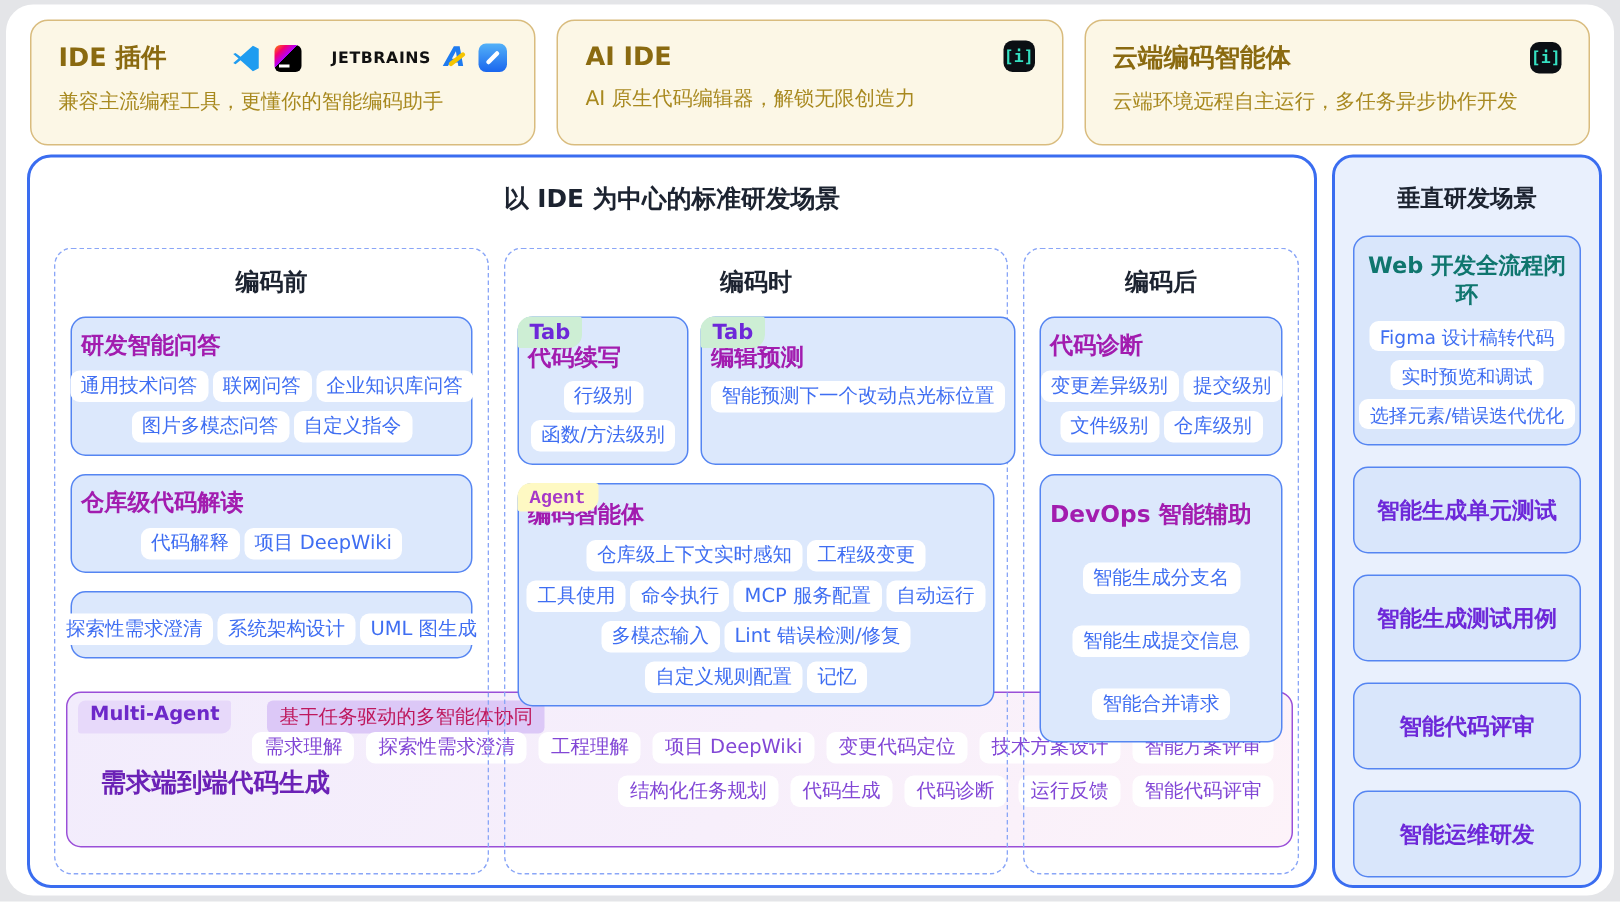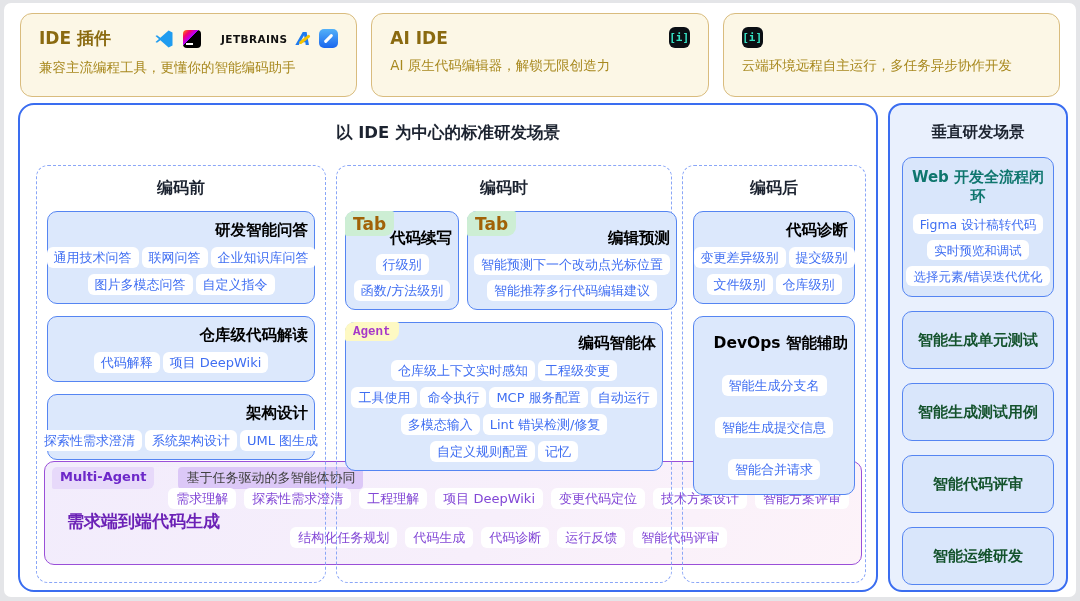--- a/index.html
+++ b/index.html
@@ -2,21 +2,21 @@
 <html><head>
 <meta charset="utf-8">
 <style>
   html,body{margin:0;padding:0;}
   body{
     width:1080px;height:601px;position:relative;
     background:#e4e5e8;
     font-family:"DejaVu Sans","Liberation Sans",sans-serif;
     overflow:hidden;
   }
-  .page{position:absolute;left:4px;top:3px;right:4px;bottom:4px;background:#ffffff;border-radius:7px;}
+  .page{position:absolute;left:4px;top:3px;right:4px;bottom:4px;background:#ffffff;border-radius:18px;}
 
   
   .top-row{position:absolute;left:16px;top:10px;right:16px;height:84px;display:flex;gap:14px;}
   .gold-card{flex:1;background:#fcf7e6;border:1.5px solid #d9bc7e;border-radius:12px;padding:13px 18px 10px;box-sizing:border-box;}
   .gold-head{display:flex;align-items:center;justify-content:space-between;}
   .gold-title{font-size:17px;font-weight:bold;color:#8a6a10;}
   .gold-sub{font-size:13.5px;color:#a8891f;margin-top:9px;white-space:nowrap;}
   .icon-row{display:flex;align-items:center;gap:9px;}
   .jb-wrap{display:flex;align-items:center;gap:20px;}
   .jb-mark{width:18px;height:18px;border-radius:4px;position:relative;
@@ -35,61 +35,61 @@
     border:2px solid #3a6df0;border-radius:16px;box-sizing:border-box;}
   .main-title{text-align:center;padding-top:17px;font-size:16.5px;font-weight:bold;color:#1c2330;}
 
   .column{position:absolute;border:1.5px dashed #8aa6f7;border-radius:12px;box-sizing:border-box;z-index:2;background:transparent;}
   .col1{left:16px;top:60px;width:290px;height:418px;}
   .col2{left:316px;top:60px;width:336px;height:418px;}
   .col3{left:662px;top:60px;width:184px;height:418px;}
   .col-header{text-align:center;font-size:16px;font-weight:bold;color:#1c2330;padding-top:12px;}
 
   .bcard{background:#dce8fc;border:1.5px solid #5585f2;border-radius:10px;margin:12px 10px 0;padding:8px 6px;position:relative;box-sizing:border-box;}
-  .bcard-title{text-align:right;font-size:15.5px;font-weight:bold;color:#000000;line-height:21px;}
+  .bcard-title{text-align:left;font-size:15.5px;font-weight:bold;color:#a21caf;line-height:21px;}
   .tag-row{display:flex;justify-content:center;gap:3px;margin-top:6px;flex-wrap:nowrap;}
   .tag{background:#ffffff;color:#3f6ef2;font-size:13px;line-height:16px;padding:2.5px 7px;border-radius:6px;white-space:nowrap;}
 
   .pair-row{display:flex;gap:8px;margin:12px 8px 0;}
   .pair-row .bcard{margin:0;}
   .tab-card-small{flex:0 0 114px;}
   .tab-card-big{flex:1;}
   .tab-card .bcard-title{margin-top:8px;}
   .tab-card .tag-row{margin-top:5px;}
-  .badge-tab{position:absolute;top:-1px;left:-1px;background:#cdeed4;color:#a16207;font-weight:bold;font-size:17px;
+  .badge-tab{position:absolute;top:-1px;left:-1px;background:#cdeed4;color:#6d28d9;font-weight:bold;font-size:14px;
     padding:2.5px 8px;border-radius:9px 2px 9px 2px;}
   .badge-agent{position:absolute;top:-1px;left:-1px;background:#fef9c3;color:#a638c9;font-weight:bold;font-size:12.5px;
     padding:2.5px 8px;border-radius:9px 2px 9px 2px;font-family:Liberation Mono, monospace;}
   .agent-card{margin:12px 8px 0;}
   .agent-card .bcard-title{margin-top:2px;}
   .devops-card{padding-top:16px;padding-bottom:14px;}
   .devops-card .tag-row{margin-top:21px;}
 
   
   .multi-agent{position:absolute;left:24px;top:356px;width:818px;height:104px;z-index:1;box-sizing:border-box;
     border:1.5px solid #9a4fd8;border-radius:10px;
     background:linear-gradient(120deg,#f2ecfc 0%,#f7effb 55%,#fdf3f9 100%);}
   .ma-badges{position:absolute;top:5px;left:7px;display:flex;gap:24px;}
   .ma-badge{background:#e7d9fa;color:#6d28c9;font-weight:bold;font-size:13px;padding:2px 8px;border-radius:5px 2px 6px 2px;}
-  .ma-badge-desc{background:#dcc8f7;color:#404040;font-size:13px;padding:2px 8px;border-radius:4px;}
+  .ma-badge-desc{background:#dcc8f7;color:#be185d;font-size:13px;padding:2px 8px;border-radius:4px;}
   .ma-title{position:absolute;left:22px;top:48px;font-size:17px;font-weight:bold;color:#6b21b6;}
-  .ma-tags{position:absolute;right:12px;top:26px;display:flex;flex-direction:column;gap:18px;align-items:center;}
+  .ma-tags{position:absolute;right:12px;top:26px;display:flex;flex-direction:column;gap:8px;align-items:flex-end;}
   .ma-row{display:flex;gap:8px;}
   .ma-tag{background:#ffffff;color:#8247d6;font-size:13px;line-height:16px;padding:2.5px 8px;border-radius:6px;white-space:nowrap;}
 
   
   .sidebar{position:absolute;left:884px;top:100px;width:180px;height:489px;background:#e9f0fd;
     border:2px solid #3a6df0;border-radius:14px;box-sizing:border-box;}
   .sb-title{text-align:center;font-size:15.5px;font-weight:bold;color:#1c2330;padding-top:17px;}
   .sb-card{background:#d9e6fb;border:1.5px solid #5585f2;border-radius:10px;margin:14px 12px 0;box-sizing:border-box;}
   .sb-web{padding:10px 5px;}
   .sb-web-title{text-align:center;font-size:15px;font-weight:bold;color:#0f766e;}
   .sb-tags{display:flex;flex-direction:column;align-items:center;gap:6px;margin-top:8px;}
   .sb-tag{background:#fff;color:#3f6ef2;font-size:12.5px;line-height:15px;padding:2.5px 7px;border-radius:6px;white-space:nowrap;}
-  .sb-simple{height:58px;display:flex;align-items:center;justify-content:center;font-size:15px;font-weight:bold;color:#14532d;}
+  .sb-simple{height:58px;display:flex;align-items:center;justify-content:center;font-size:15px;font-weight:bold;color:#6d28d9;}
 </style>
 </head>
 <body>
 
 <div class="page">
 
   <div class="top-row">
     <div class="gold-card">
       <div class="gold-head">
         <span class="gold-title">IDE 插件</span>
@@ -113,20 +113,21 @@
         <span class="gold-title">AI IDE</span>
         <span class="icon-row">
           <span class="lingma">[i]</span>
         </span>
       </div>
       <div class="gold-sub">AI 原生代码编辑器，解锁无限创造力</div>
     </div>
 
     <div class="gold-card">
       <div class="gold-head">
+        <span class="gold-title">云端编码智能体</span>
         <span class="icon-row">
           <span class="lingma">[i]</span>
         </span>
       </div>
       <div class="gold-sub">云端环境远程自主运行，多任务异步协作开发</div>
     </div>
   </div>
 
   <div class="main">
     <div class="main-title">以 IDE 为中心的标准研发场景</div>
@@ -149,21 +150,20 @@
 
       <div class="bcard">
         <div class="bcard-title">仓库级代码解读</div>
         <div class="tag-row">
           <span class="tag">代码解释</span>
           <span class="tag">项目 DeepWiki</span>
         </div>
       </div>
 
       <div class="bcard">
-        <div class="bcard-title">架构设计</div>
         <div class="tag-row">
           <span class="tag">探索性需求澄清</span>
           <span class="tag">系统架构设计</span>
           <span class="tag">UML 图生成</span>
         </div>
       </div>
     </div>
 
     <div class="column col2">
       <div class="col-header">编码时</div>
@@ -178,23 +178,20 @@
           <div class="tag-row">
               <span class="tag">函数/方法级别</span>
             </div>
         </div>
         <div class="bcard tab-card tab-card-big">
           <span class="badge-tab">Tab</span>
           <div class="bcard-title">编辑预测</div>
           <div class="tag-row">
               <span class="tag">智能预测下一个改动点光标位置</span>
             </div>
-          <div class="tag-row">
-              <span class="tag">智能推荐多行代码编辑建议</span>
-            </div>
         </div>
       </div>
 
       <div class="bcard agent-card">
         <span class="badge-agent">Agent</span>
         <div class="bcard-title">编码智能体</div>
         <div class="tag-row">
           <span class="tag">仓库级上下文实时感知</span>
           <span class="tag">工程级变更</span>
         </div>

